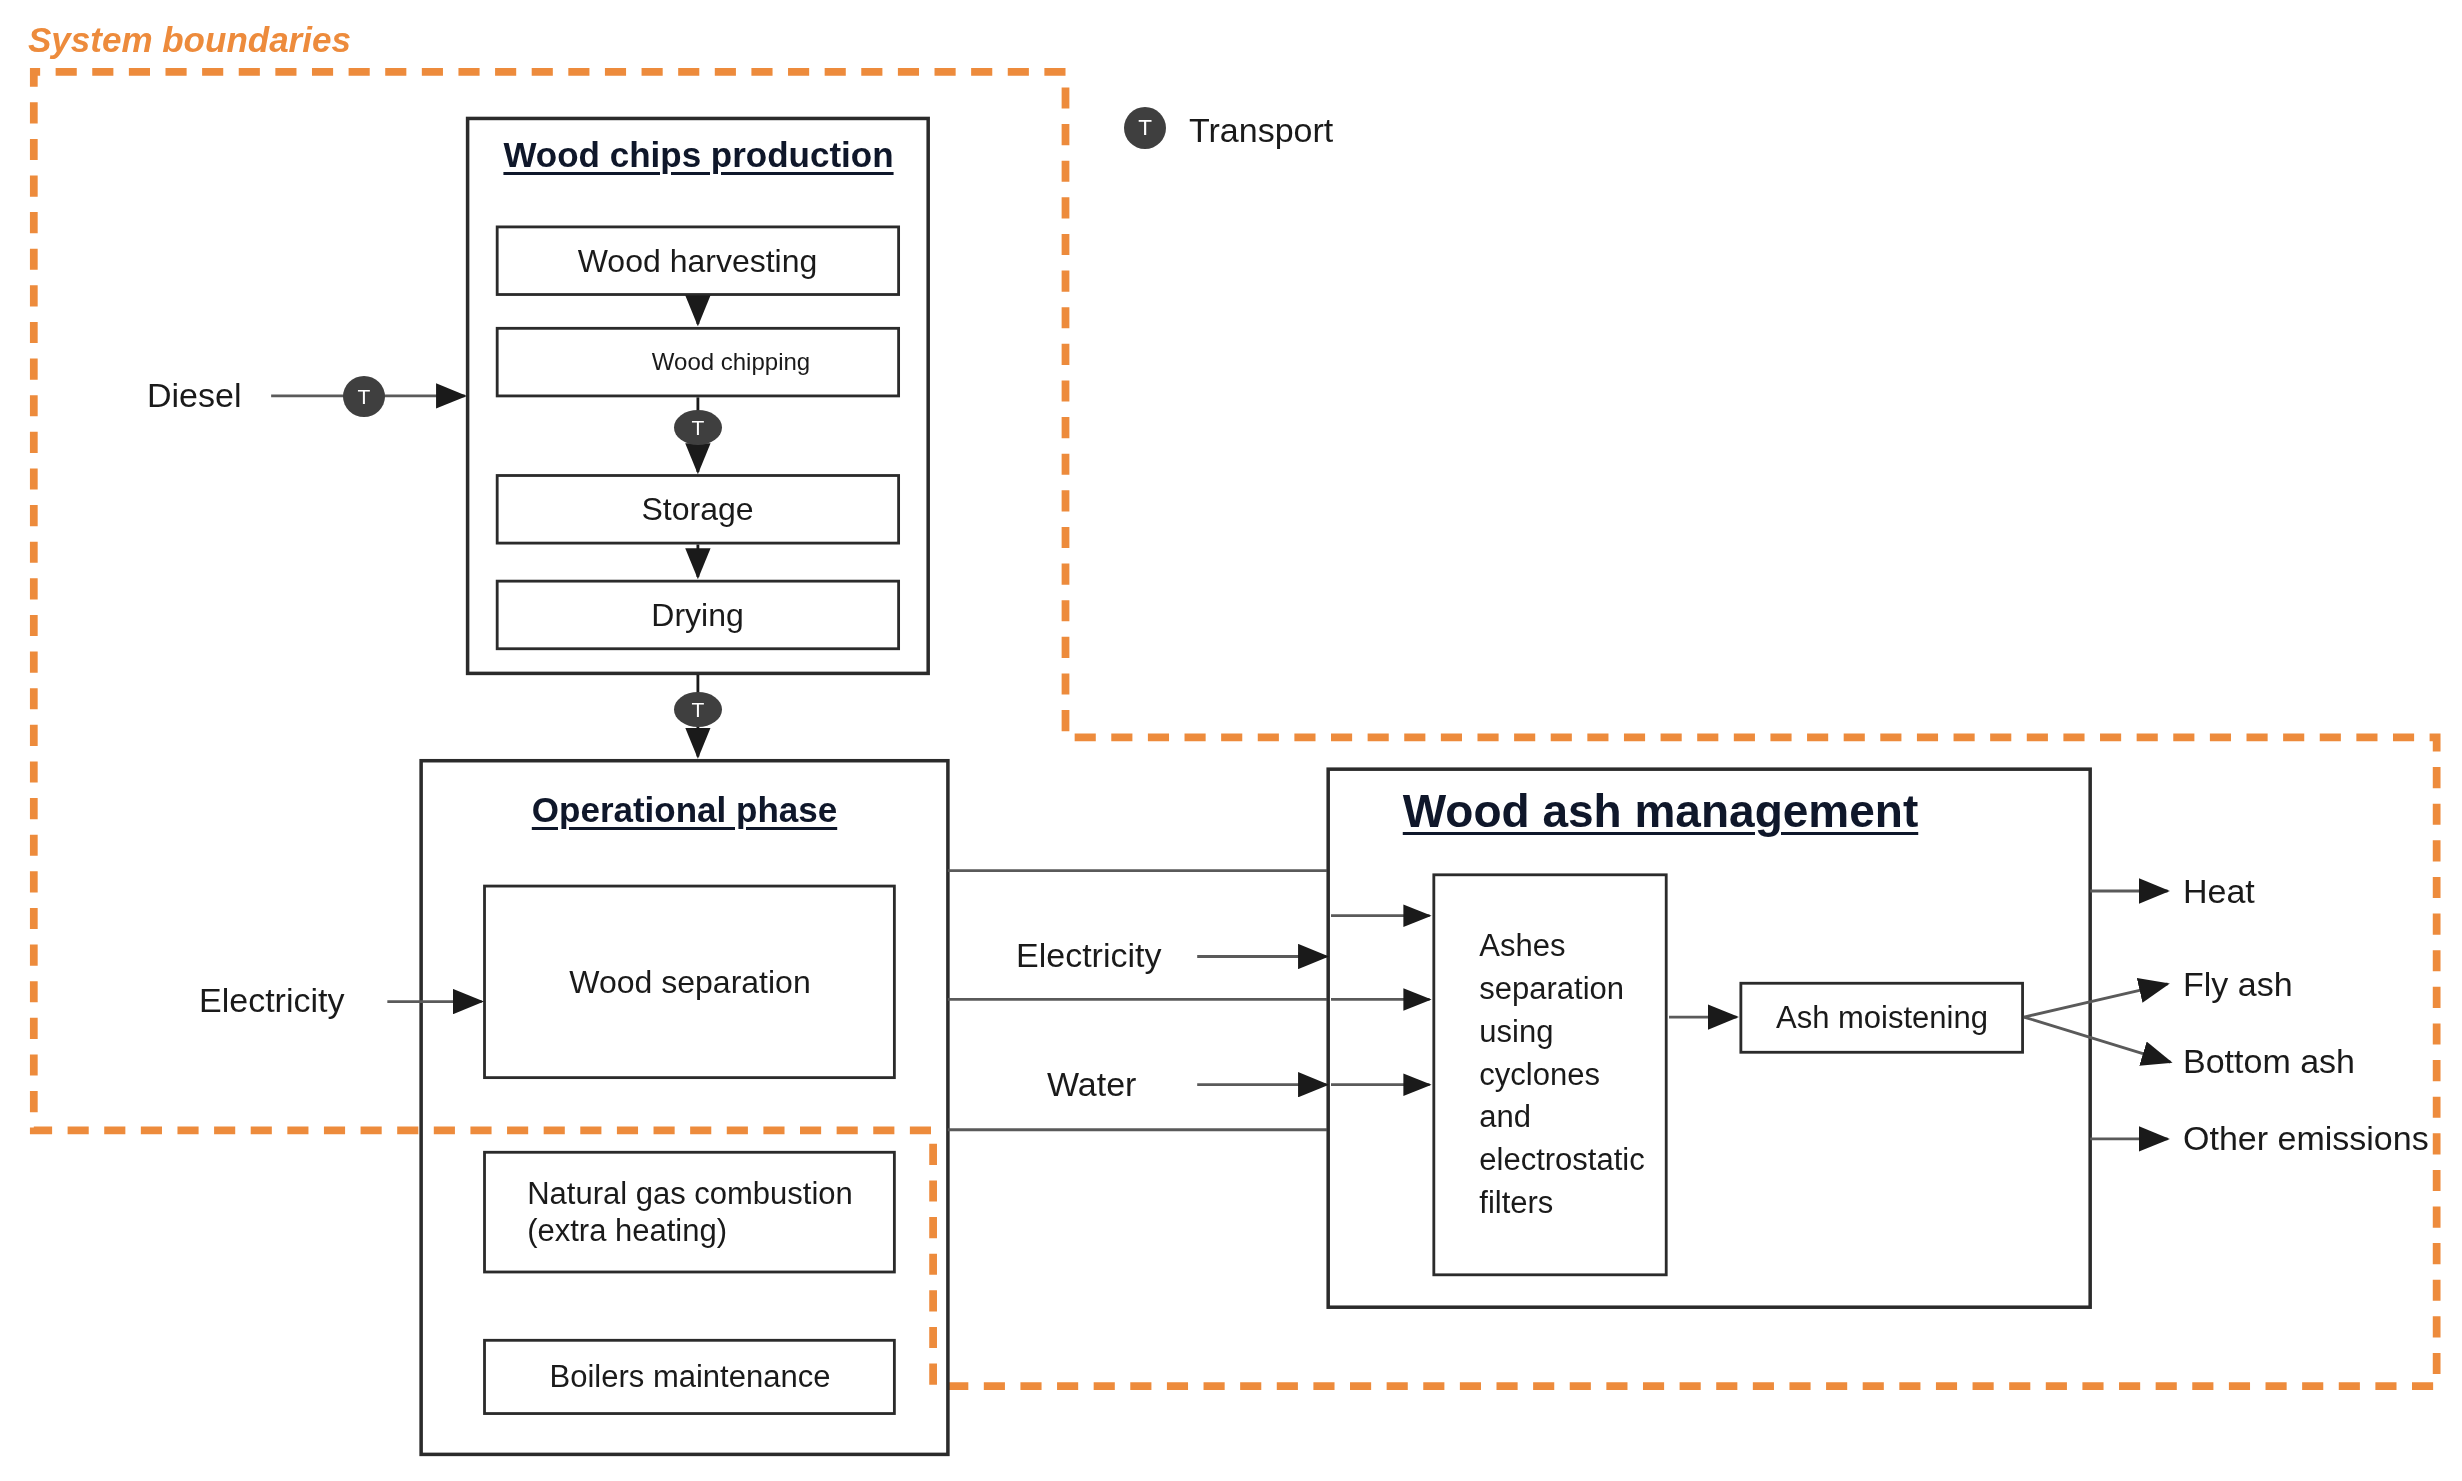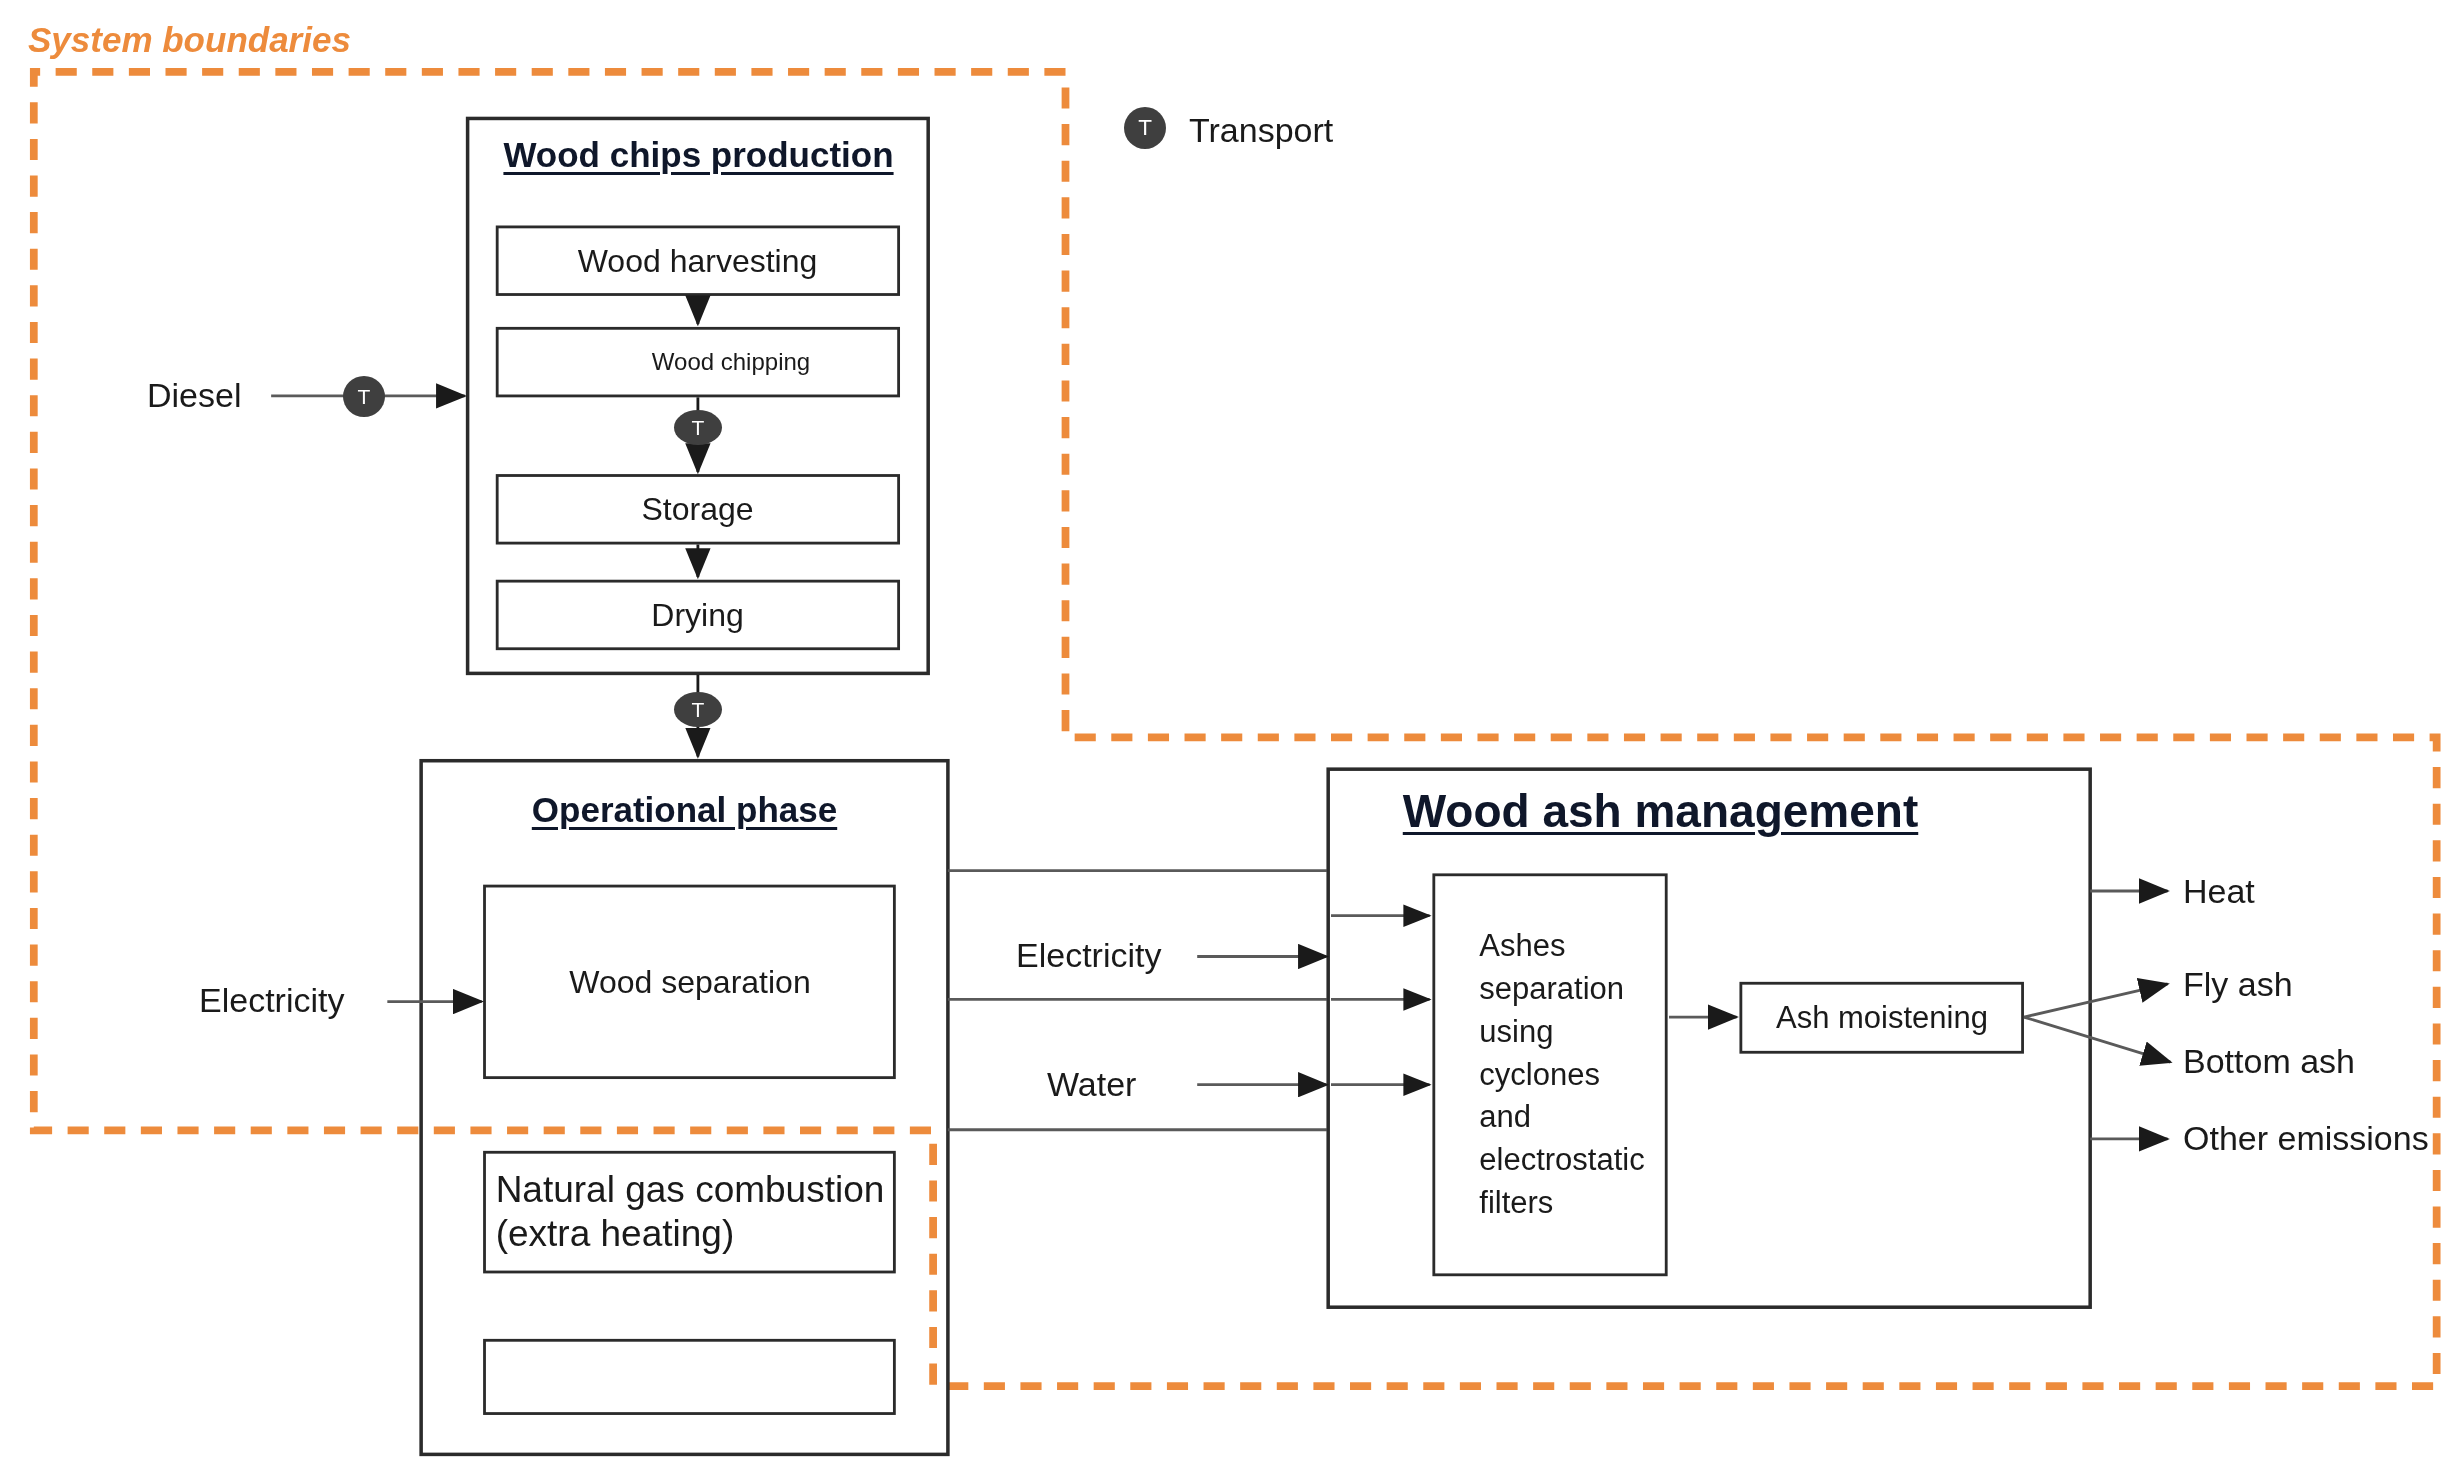--- a/index.html
+++ b/index.html
@@ -156,22 +156,23 @@
   <div class="tbadge" style="left:674px; top:410px; width:48px; height:35px; background:#3F3F3F; font-size:21px; border-radius:50%;">T</div>
 
   <div class="tbadge" style="left:674px; top:692px; width:48px; height:35px; background:#3F3F3F; font-size:21px; border-radius:50%;">T</div>
 
   <div class="lbl" style="left:147px; top:375px; font-size:34px;">Diesel</div>
   <div class="tbadge" style="left:343px; top:376px; width:42px; height:41px; background:#3F3F3F; font-size:21px;">T</div>
 
   <div class="grouptitle" style="left:421px; top:790px; width:527px; font-size:35px;">Operational phase</div>
 
   <div class="boxlabel" style="left:485px; top:886px; width:410px; height:192px; font-size:32px;">Wood separation</div>
-  <div class="boxlabel" style="left:485px; top:1152px; width:410px; height:120px; font-size:37px;">Natural  gas combustion
+  <div class="boxlabel" style="left:485px; top:1152px; width:410px; height:120px; font-size:31px;">Natural  gas combustion
 (extra heating)</div>
+  <div class="boxlabel" style="left:485px; top:1340px; width:410px; height:73px; font-size:31px;">Boilers maintenance</div>
 
   <div class="lbl" style="left:199px; top:980px; font-size:34px;">Electricity</div>
 
   <div class="lbl" style="left:1016px; top:935px; font-size:34px;">Electricity</div>
   <div class="lbl" style="left:1047px; top:1064px; font-size:34px;">Water</div>
 
   <div class="grouptitle" style="left:1328px; top:784px; width:665px; font-size:46px;">Wood ash management</div>
 
   <div class="boxlabel" style="left:1434px; top:875px; width:232px; height:400px; font-size:31px; line-height:1.38;padding-left:12px;">Ashes
 separation

